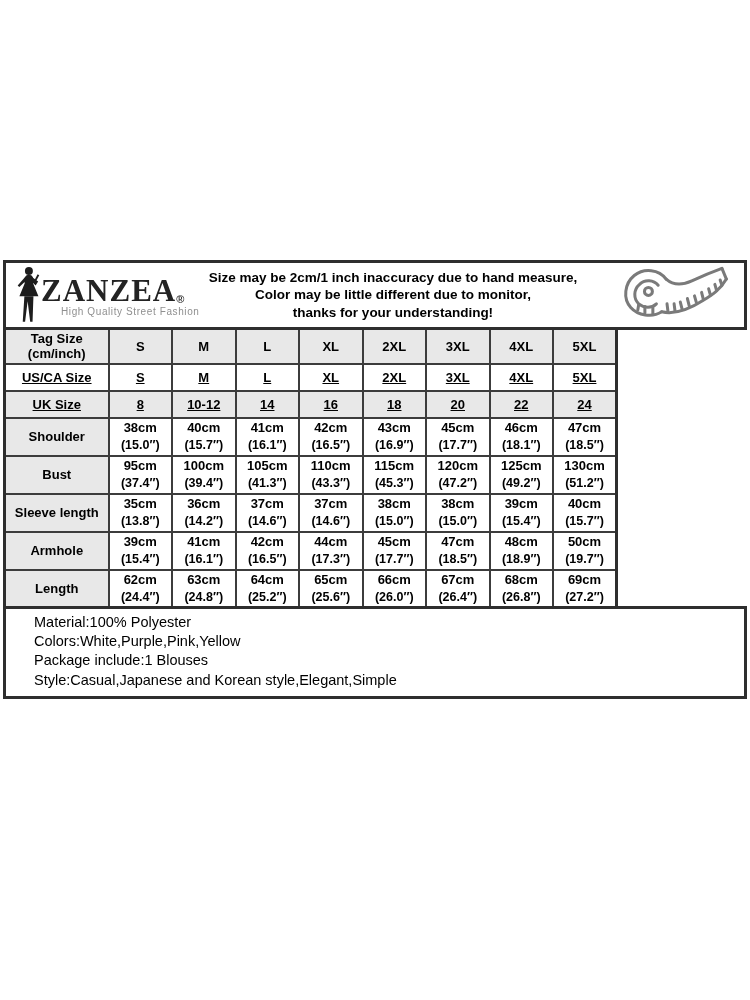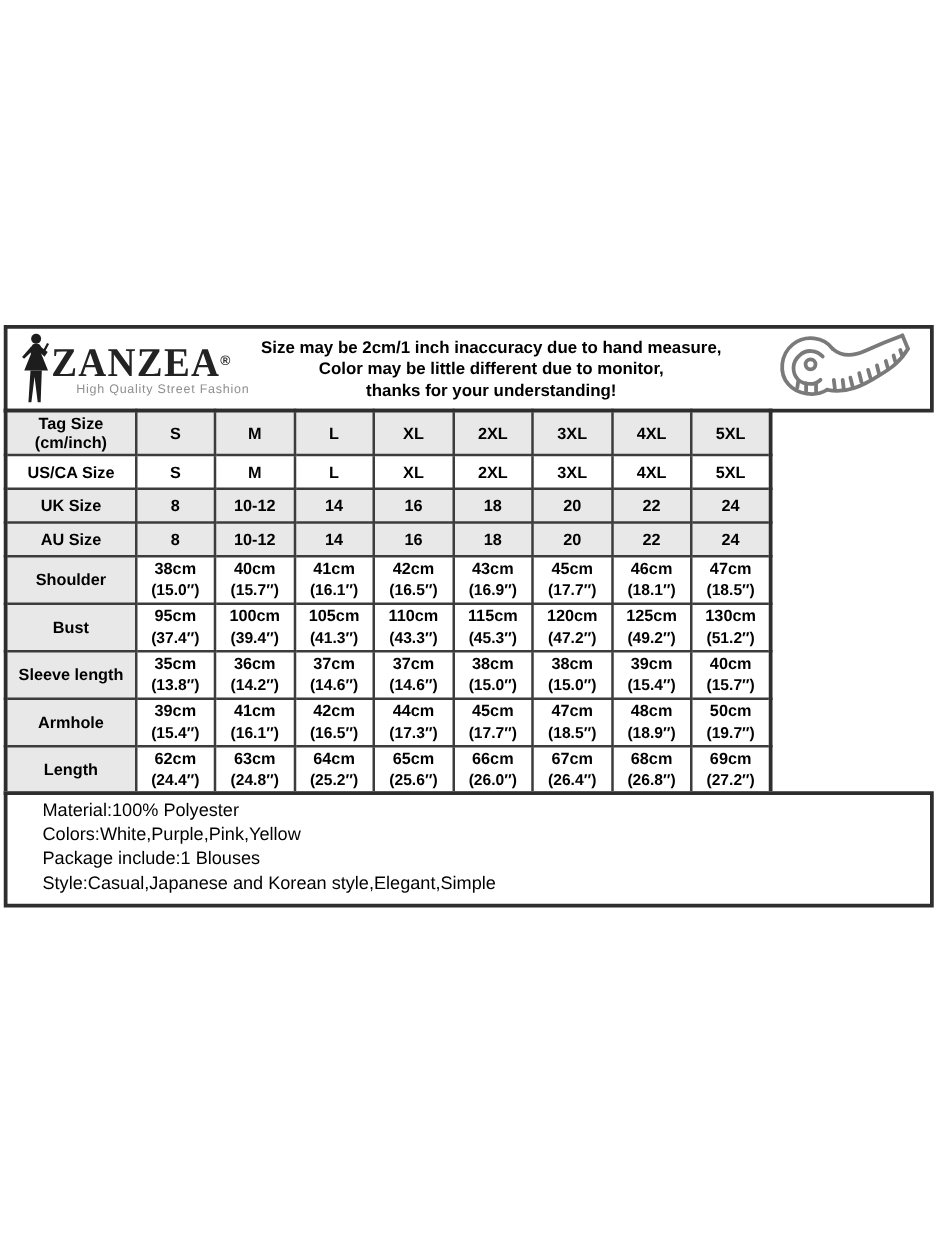--- a/index.html
+++ b/index.html
@@ -28,21 +28,21 @@
   .logo{
     width:178px;
     display:flex;
     align-items:center;
     padding-left:7px;
     box-sizing:border-box;
     flex-shrink:0;
   }
   .logo-fig{ flex-shrink:0; margin-right:-2px; }
   .logo-textcol{ display:flex; flex-direction:column; line-height:1; }
-  .brand-row{ display:flex; align-items:center; }
+  .brand-row{ display:flex; align-items:flex-end; }
   .brand-name{
     font-family:"Liberation Serif", serif;
     font-weight:bold;
     font-size:31px;
     letter-spacing:1px;
     color:#232323;
     transform:scaleY(1.05);
   }
   .reg-mark{ font-size:11px; font-weight:bold; color:#333; margin-top:1px; }
   .brand-tagline{
@@ -82,21 +82,21 @@
     text-align:center;
     vertical-align:middle;
     font-weight:bold;
     font-size:13px;
     padding:0;
     background:#fff;
   }
   tr.tagrow{ height:35px; }
   tr.tagrow th, tr.tagrow td{ background:var(--row_shade,#e8e8e8); }
   tr.tagrow th div{ line-height:15px; }
-  tr.sizerow{ height:27px; }
+  tr.sizerow{ height:27px;text-decoration:underline; }
   tr.sizerow.shaded th, tr.sizerow.shaded td{ background:var(--row_shade,#e8e8e8); }
   tr.measrow{ height:38px; }
   tr.measrow th{ background:var(--row_shade,#e8e8e8); }
   .cmline{ line-height:18px; font-size:13px; }
   .inchline{ line-height:17px; font-size:12.5px; }
   
   .info-box{
     box-sizing:border-box;
     border:3px solid var(--outer_border,#2e2e2e);
     margin-top:-3px;
@@ -210,31 +210,20 @@
           <th>UK Size</th>
           <td>8</td>
           <td>10-12</td>
           <td>14</td>
           <td>16</td>
           <td>18</td>
           <td>20</td>
           <td>22</td>
           <td>24</td>
         </tr>
-        <tr class="sizerow shaded">
-          <th>AU Size</th>
-          <td>8</td>
-          <td>10-12</td>
-          <td>14</td>
-          <td>16</td>
-          <td>18</td>
-          <td>20</td>
-          <td>22</td>
-          <td>24</td>
-        </tr>
         <tr class="measrow">
           <th>Shoulder</th>
           <td>
             <div class="cmline">38cm</div>
             <div class="inchline">(15.0″)</div>
           </td>
           <td>
             <div class="cmline">40cm</div>
             <div class="inchline">(15.7″)</div>
           </td>

